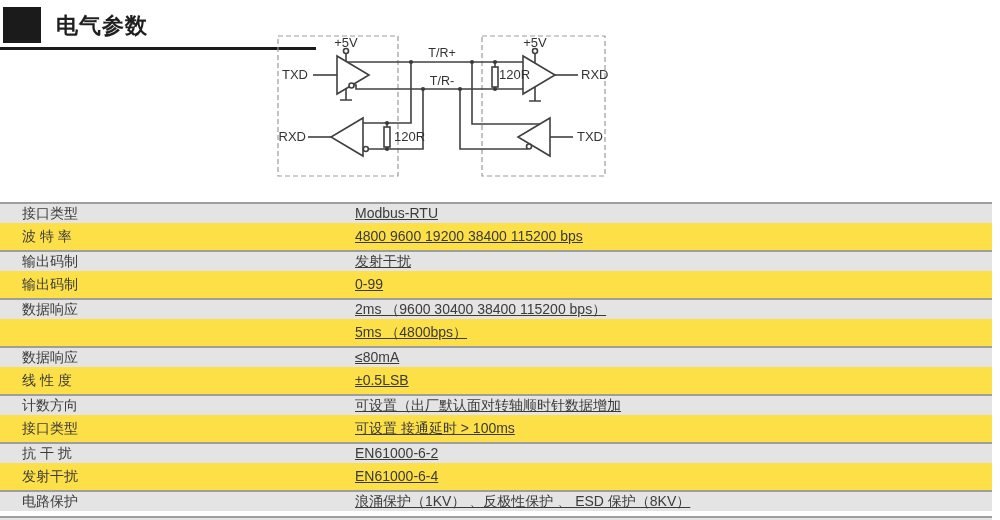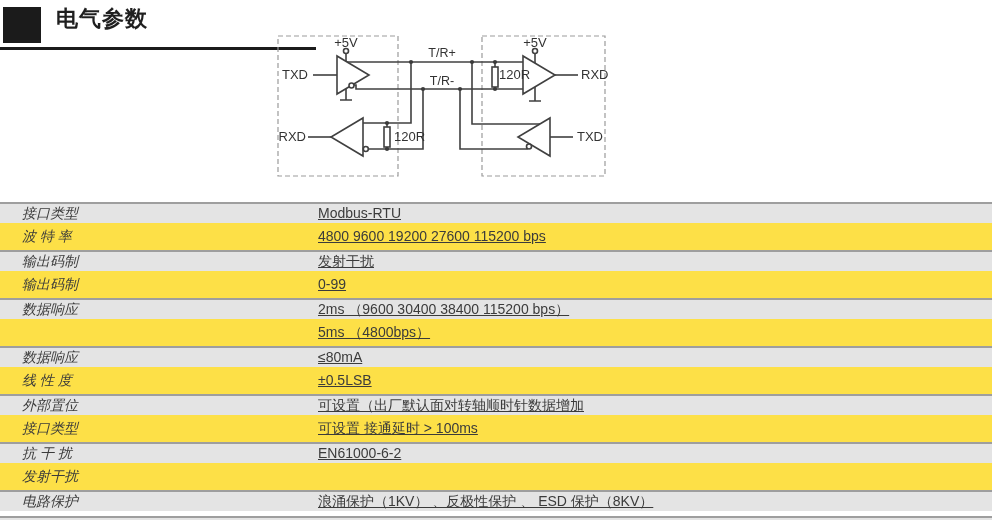--- a/index.html
+++ b/index.html
@@ -2,37 +2,37 @@
 <html><head>
 <meta charset="utf-8">
 <style>
   html,body{margin:0;padding:0;}
   body{
     width:1000px;height:520px;background:#ffffff;position:relative;overflow:hidden;
     font-family:"Liberation Sans","DejaVu Sans",sans-serif;color:#3b3b3b;
   }
   
   .header-square{position:absolute;left:3px;top:7px;width:38px;height:36px;background:#1b1b1b;}
-  .header-title{position:absolute;left:56px;top:4px;font-size:22px;font-weight:700;color:#1f1f1f;letter-spacing:1px;}
+  .header-title{position:absolute;left:56px;top:11px;font-size:22px;font-weight:700;color:#1f1f1f;letter-spacing:1px;}
   .header-line{position:absolute;left:0;top:47px;width:316px;height:3px;background:#1b1b1b;}
   
   .diagram{position:absolute;left:260px;top:28px;width:370px;height:167px;}
   .diagram text{font-family:"Liberation Sans","DejaVu Sans",sans-serif;font-size:13px;fill:#333333;}
   .diagram .buslabel{font-size:12.5px;}
   .diagram .wire{stroke:#404040;stroke-width:1.6;fill:none;}
   .diagram .part{stroke:#404040;stroke-width:1.6;fill:#ffffff;}
   .diagram .dot{fill:#3b3b3b;stroke:none;}
   .diagram .dashbox{fill:none;stroke:#9b9b9b;stroke-width:1.2;stroke-dasharray:5 3;}
   
   .spec-table{position:absolute;left:0;top:202px;width:992px;font-size:14px;}
   .tgroup{border-top:2px solid #9e9e9e;}
   .trow{display:flex;}
   .trow.gray{background:#e4e4e4;height:19px;line-height:19px;}
   .trow.white{background:#fde047;height:27px;line-height:27px;}
-  .tlabel{width:318px;padding-left:22px;box-sizing:border-box;white-space:nowrap;font-style:italic;}
+  .tlabel{width:355px;padding-left:22px;box-sizing:border-box;white-space:nowrap;}
   .tvalue{flex:1;white-space:nowrap;text-decoration:underline;}
   .tail-white{height:5px;background:#ffffff;}
   .tail-gray{border-top:2px solid #9e9e9e;height:2px;background:#e4e4e4;}
 </style>
 </head>
 <body>
 
 <div class="header-square"></div>
 <div class="header-title">电气参数</div>
 <div class="header-line"></div>
@@ -106,21 +106,21 @@
 
 <div class="spec-table">
 
   <div class="tgroup">
     <div class="trow gray">
       <span class="tlabel">接口类型</span>
       <span class="tvalue">Modbus-RTU</span>
     </div>
     <div class="trow white">
       <span class="tlabel">波 特 率</span>
-      <span class="tvalue">4800 9600 19200 27600 115200 bps</span>
+      <span class="tvalue">4800 9600 19200 38400 115200 bps</span>
     </div>
   </div>
 
   <div class="tgroup">
     <div class="trow gray">
       <span class="tlabel">输出码制</span>
       <span class="tvalue">发射干扰</span>
     </div>
     <div class="trow white">
       <span class="tlabel">输出码制</span>
@@ -145,36 +145,37 @@
       <span class="tvalue">≤80mA</span>
     </div>
     <div class="trow white">
       <span class="tlabel">线 性 度</span>
       <span class="tvalue">±0.5LSB</span>
     </div>
   </div>
 
   <div class="tgroup">
     <div class="trow gray">
-      <span class="tlabel">外部置位</span>
+      <span class="tlabel">计数方向</span>
       <span class="tvalue">可设置（出厂默认面对转轴顺时针数据增加</span>
     </div>
     <div class="trow white">
       <span class="tlabel">接口类型</span>
       <span class="tvalue">可设置 接通延时 &gt; 100ms</span>
     </div>
   </div>
 
   <div class="tgroup">
     <div class="trow gray">
       <span class="tlabel">抗 干 扰</span>
       <span class="tvalue">EN61000-6-2</span>
     </div>
     <div class="trow white">
       <span class="tlabel">发射干扰</span>
+      <span class="tvalue">EN61000-6-4</span>
     </div>
   </div>
 
   <div class="tgroup">
     <div class="trow gray">
       <span class="tlabel">电路保护</span>
       <span class="tvalue">浪涌保护（1KV） 、反极性保护 、 ESD 保护（8KV）</span>
     </div>
   </div>
 

